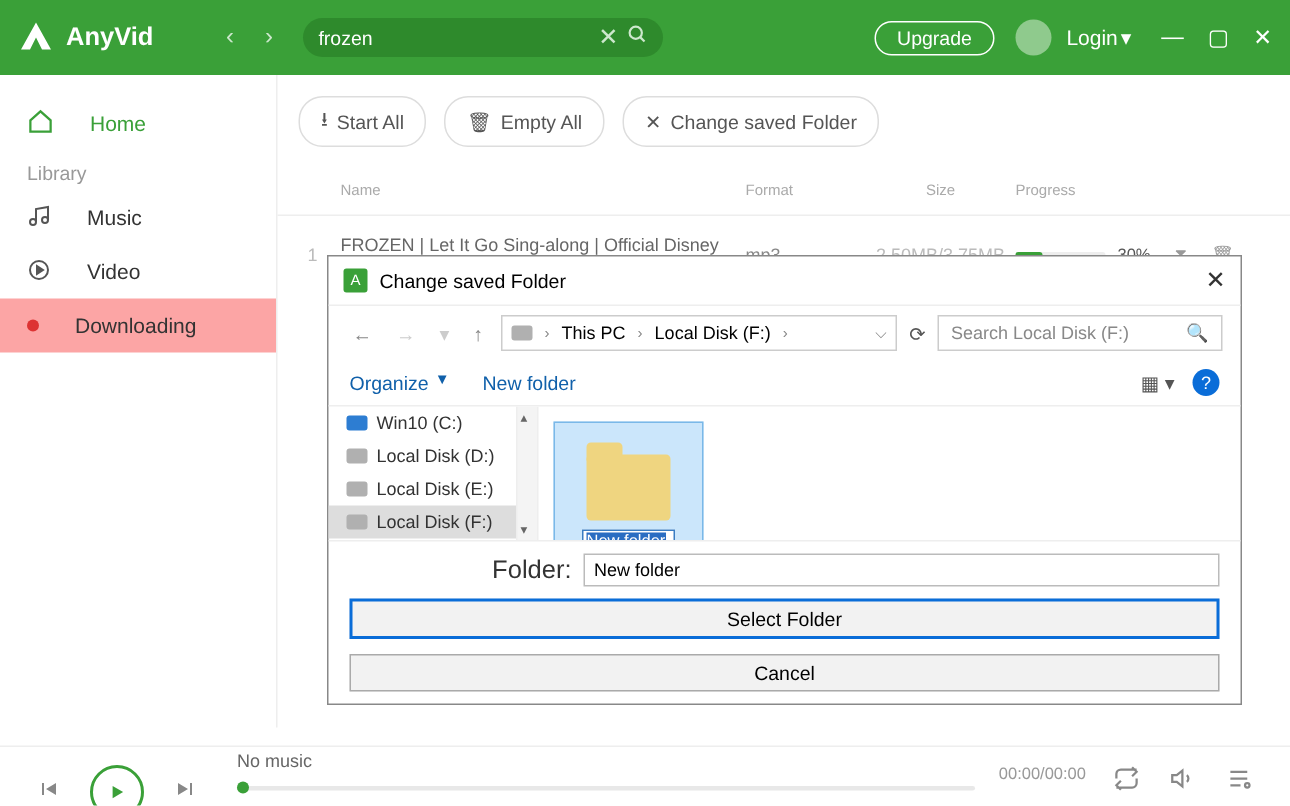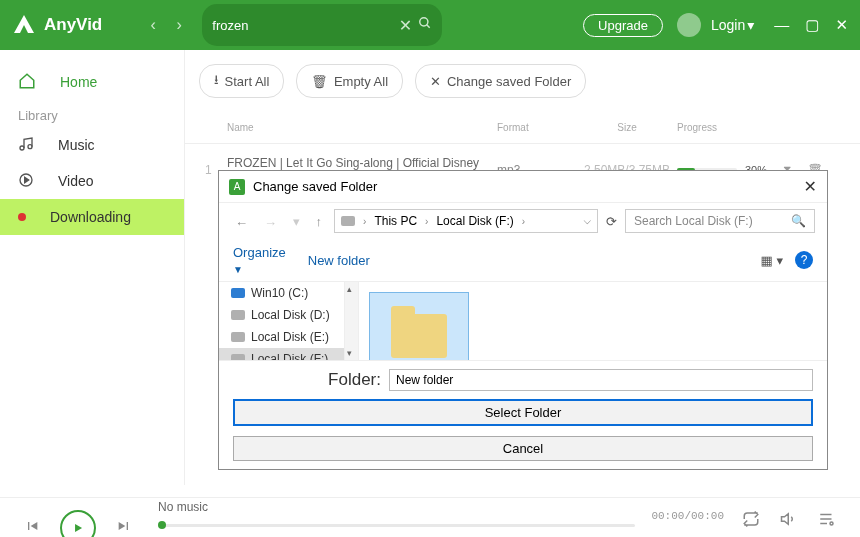--- a/index.html
+++ b/index.html
@@ -4,38 +4,38 @@
 <style>
 * { margin: 0; padding: 0; box-sizing: border-box; font-family: "Segoe UI", Arial, sans-serif; }
 body { width: 860px; height: 537px; background: #fff; overflow: hidden; position: relative; }
 
 
 .titlebar { height: 50px; background: #3aa038; display: flex; align-items: center; padding: 0 12px; color: #fff; }
 .app-logo { display: flex; align-items: center; gap: 8px; font-weight: 600; font-size: 17px; }
 .app-logo svg { width: 24px; height: 24px; }
 .nav-arrows { display: flex; margin-left: 40px; gap: 4px; }
 .nav-arrow { width: 22px; height: 22px; display: flex; align-items: center; justify-content: center; cursor: pointer; color: #cde8cd; }
-.search-box { margin-left: 12px; background: #2e8a2c; border-radius: 15px; height: 42px; width: 240px; display: flex; align-items: center; padding: 0 10px; }
+.search-box { margin-left: 12px; background: #2e8a2c; border-radius: 15px; height: 26px; width: 240px; display: flex; align-items: center; padding: 0 10px; }
 .search-input { background: transparent; border: none; outline: none; color: #fff; flex: 1; font-size: 13px; }
 .search-input::placeholder { color: #c5e3c5; }
 .search-clear { color: #cde8cd; cursor: pointer; margin-right: 6px; }
 .search-icon { color: #cde8cd; cursor: pointer; }
 .upgrade-btn { margin-left: auto; border: 1.5px solid #fff; border-radius: 14px; padding: 3px 14px; font-size: 13px; cursor: pointer; color: #fff; }
 .avatar { width: 24px; height: 24px; border-radius: 50%; background: #8fca8d; margin-left: 14px; }
 .login-btn { margin-left: 10px; font-size: 14px; cursor: pointer; color:#fff; display:flex; align-items:center; gap:2px;}
 .window-controls { display: flex; gap: 16px; margin-left: 20px; }
 .wc { cursor: pointer; font-size: 15px; color:#fff;}
 
 
 .main { display: flex; height: 435px; }
 .sidebar { width: 185px; border-right: 1px solid #eee; padding-top: 14px; }
 .sidebar-item { display: flex; align-items: center; height: 36px; padding-left: 18px; gap: 24px; cursor: pointer; font-size: 14px; color: #333; }
 .sidebar-item.active { color: #3aa038; }
 .sidebar-label { padding: 8px 18px 4px; color: #999; font-size: 13px; }
-.sidebar-item.selected { background: #bef264; font-weight: 500; }
+.sidebar-item.selected { background: #fca5a5; font-weight: 500; }
 
 .content { flex: 1; position:relative; }
 .toolbar { display: flex; gap: 12px; padding: 14px 14px; }
 .tool-btn { border: 1px solid #ddd; background: #fff; border-radius: 16px; padding: 5px 14px; font-size: 13px; display: flex; align-items: center; gap: 6px; cursor: pointer; color:#555;}
 .table-header { display: flex; padding: 10px 4px 10px 42px; color: #aaa; font-size: 10px; border-bottom: 1px solid #eee; }
 .col-name { width: 270px; }
 .col-fmt { width: 80px; }
 .col-size { width: 100px; text-align:center;}
 .col-prog { flex: 1; }
 .table-row { display: flex; padding: 12px 20px 12px 20px; font-size: 12px; color: #555; align-items: center; }
@@ -52,21 +52,21 @@
 .dlg-title-icon { width:16px; height:16px; background:#3aa038; border-radius:2px; margin-right:8px; display:flex; align-items:center; justify-content:center; font-size:10px; color:#fff;}
 .dlg-close { margin-left: auto; cursor: pointer; font-size:16px; color:#333;}
 .dlg-nav { display: flex; align-items: center; padding: 6px 12px; gap: 8px; font-size: 13px; }
 .dlg-nav-arrow { color: #888; cursor: pointer; padding:2px 4px;}
 .dlg-nav-arrow.disabled { color: #ccc; }
 .dlg-path { flex: 1; border: 1px solid #ccc; height: 24px; display: flex; align-items: center; padding: 0 6px; gap:8px; font-size:12px;}
 .dlg-refresh { cursor:pointer; color:#555;}
 .dlg-search { border: 1px solid #ccc; height: 24px; width: 190px; display: flex; align-items: center; padding: 0 8px; font-size: 12px; color:#888;}
 .dlg-search-icon { margin-left:auto; color:#888;}
 .dlg-toolbar { display:flex; padding: 6px 14px; font-size:13px; color:#1060aa; align-items:center; gap:22px; border-bottom:1px solid #eee;}
-.dlg-org { display:flex; align-items:flex-start; gap:4px; cursor:pointer;flex-direction:column;}
+.dlg-org { display:flex; align-items:flex-start; gap:4px; cursor:pointer;}
 .dlg-views { margin-left:auto; display:flex; gap:12px; align-items:center;}
 .dlg-help { width:18px; height:18px; border-radius:50%; background:#0a6dd8; color:#fff; display:flex; align-items:center; justify-content:center; font-size:12px; cursor:pointer;}
 .dlg-body { flex:1; display:flex; overflow:hidden;}
 .dlg-tree { width:140px; border-right:1px solid #eee; position:relative; font-size:12px;}
 .dlg-tree-item { padding: 4px 8px 4px 12px; display:flex; align-items:center; gap:6px; cursor:pointer; color:#333;}
 .dlg-tree-item.sel { background:#ddd;}
 .dlg-tree-scroll { position:absolute; right:0; top:0; width:14px; height:100%; background:#f4f4f4; border-left:1px solid #eee;}
 .dlg-tree-scroll-thumb-up { position:absolute; top:2px; left:2px; font-size:9px; color:#666;}
 .dlg-tree-scroll-thumb-down { position:absolute; bottom:2px; left:2px; font-size:9px; color:#666;}
 .dlg-filearea { flex:1; padding:10px; }
@@ -85,21 +85,21 @@
 
 
 .player { position:absolute; bottom:0; left:0; right:0; height:40px; border-top:1px solid #eee; display:flex; align-items:flex-start; padding:12px 24px;}
 .play-controls { display:flex; align-items:center; gap:20px;}
 .play-btn { width:36px; height:36px; border:2px solid #3aa038; border-radius:50%; display:flex; align-items:center; justify-content:center; cursor:pointer; color:#3aa038;}
 .skip-btn { cursor:pointer; color:#888;}
 .track-area { flex:1; margin-left:26px; position:relative;}
 .track-title { font-size:12px; color:#666; position:absolute; top:-10px;}
 .track-bar { height:3px; background:#e8e8e8; border-radius:2px; margin-top:14px; position:relative;}
 .track-dot { width:8px; height:8px; border-radius:50%; background:#3aa038; position:absolute; left:0; top:-3px;}
-.track-time { font-size:11px; color:#999; margin-left:16px;font-family:Liberation Mono, monospace;}
+.track-time { font-size:11px; color:#999; margin-left:16px;}
 .player-right { display:flex; align-items:center; gap:20px; margin-left:18px;}
 .player-icon { cursor:pointer; color:#888;}
 
 .tree-icon { width:12px; height:10px; display:inline-block; background:#888; border-radius:1px;}
 .crumb-sep { color:#888; font-size:10px;}
 .drive-icon{ width:14px; height:10px; background:#b0b0b0; border-radius:2px; display:inline-block;}
 </style>
 </head>
 <body>
 

